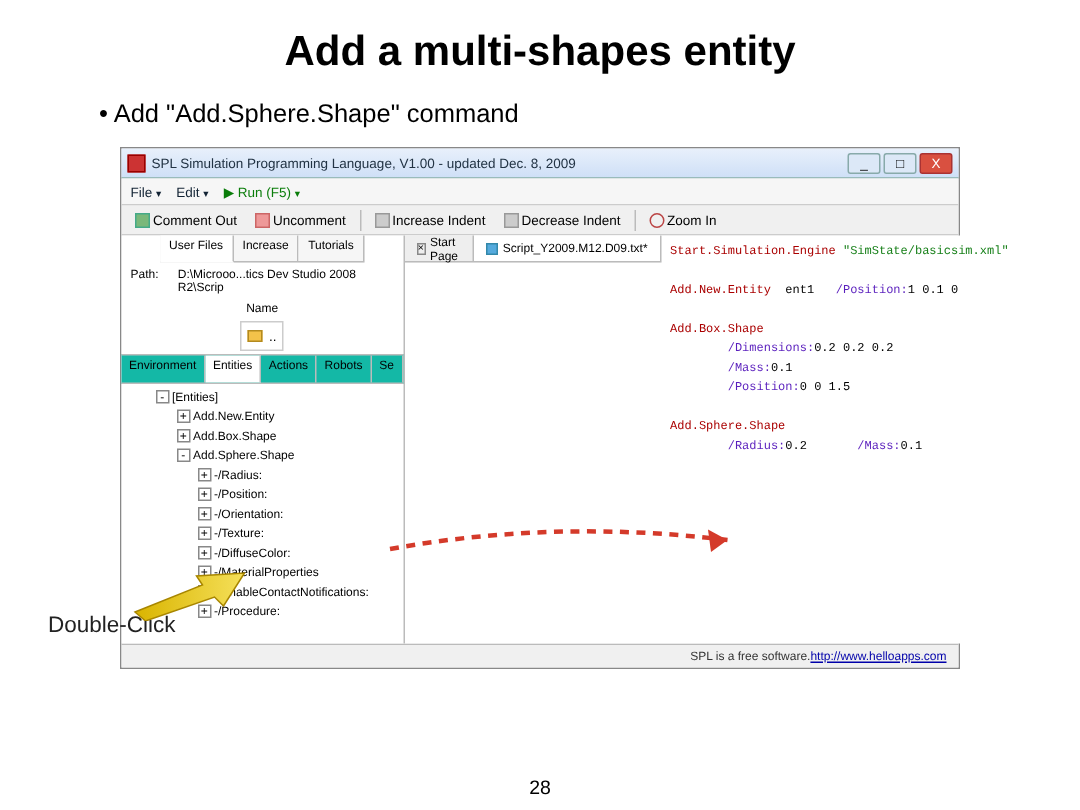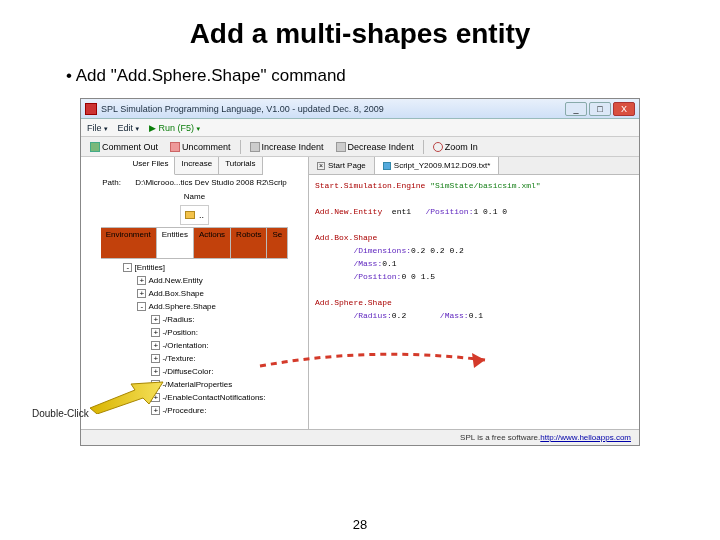--- a/index.html
+++ b/index.html
@@ -25,41 +25,41 @@
   .body { display: flex; height: 272px; }
   .left { width: 228px; border-right: 1px solid #bbb; background: #fff; display: flex; flex-direction: column; align-items: center; }
   .ltabs { height: 18px; display: flex; border-bottom: 1px solid #bbb; background: #eee; }
   .ltab { padding: 2px 6px; border-right: 1px solid #bbb; background: #f6f6f6; font-size: 8px; }
   .ltab.active { background: #fff; border-bottom: 1px solid #fff; margin-bottom: -1px; }
   .pathrow { padding: 3px 6px; display: flex; gap: 3px; font-size: 8px; }
   .pathrow .lbl { width: 30px; }
   .namerow { padding: 2px 6px; font-size: 8px; }
   .filebox { height: 20px; margin: 2px 6px; border: 1px solid #ccc; display: flex; align-items: center; padding: 0 4px; gap: 4px; }
   .foldico { width: 10px; height: 8px; background: #f3c24a; border: 1px solid #b38a1f; }
-  .subtabs { height: 32px; display: flex; border-top: 1px solid #bbb; border-bottom: 1px solid #bbb; background: #c2410c; font-size: 8px; }
+  .subtabs { height: 20px; display: flex; border-top: 1px solid #bbb; border-bottom: 1px solid #bbb; background: #14b8a6; font-size: 8px; }
   .subtab { padding: 2px 5px; border-right: 1px solid #bbb; }
   .subtab.active { background: #fff; }
   .tree { flex: 1; overflow: hidden; padding: 2px 4px; font-size: 8px; line-height: 13px; }
   .tn { white-space: nowrap; }
   .tn .pm { display: inline-block; width: 9px; height: 9px; border: 1px solid #888; text-align: center; line-height: 7px; font-size: 8px; margin-right: 2px; background: #fff; }
   .tn.ind1 { padding-left: 14px; }
   .tn.ind2 { padding-left: 28px; }
-  .right { flex: 1; background: #fff; display: flex; flex-direction: column; }
+  .right { flex: 1; background: #fff; display: flex; flex-direction: row; }
   .rtabs { height: 18px; display: flex; border-bottom: 1px solid #bbb; background: #eee; font-size: 8px; }
   .rtab { padding: 2px 8px; border-right: 1px solid #bbb; display: flex; align-items: center; gap: 3px; }
   .rtab.active { background: #fff; }
   .xico { width: 8px; height: 8px; border: 1px solid #888; text-align: center; line-height: 6px; font-size: 7px; }
   .editor { flex: 1; padding: 4px 6px; font-family: "Courier New", monospace; font-size: 8px; line-height: 13px; position: relative; }
   .ln { white-space: nowrap; }
   .cmd { color: #a00; }
   .comment { color: #18801a; }
   .param { color: #5a1fbd; }
   .statusbar { height: 16px; border-top: 1px solid #bbb; background: #f0f0f0; display: flex; align-items: center; justify-content: flex-end; padding: 0 8px; font-size: 8px; color: #333; text-align: center; }
   .statusbar a { color: #00a; text-decoration: underline; }
-  .dblclick { position: absolute; left: 32px; top: 408px; font-size: 10px; color: #222; }
+  .dblclick { position: absolute; left: 32px; top: 408px; font-size: 15px; color: #222; }
   .arrow-yellow { position: absolute; left: 85px; top: 378px; width: 80px; height: 36px; pointer-events: none; }
   .arrow-red { position: absolute; left: 250px; top: 348px; width: 250px; height: 30px; pointer-events: none; }
   .pagenum { position: absolute; left: 0; right: 0; bottom: 8px; text-align: center; font-size: 13px; }
 </style>
 </head>
 <body>
 
 <div class="slide">
   <div class="title">Add a multi-shapes entity</div>
   <div class="bullet">Add "Add.Sphere.Shape" command</div>

